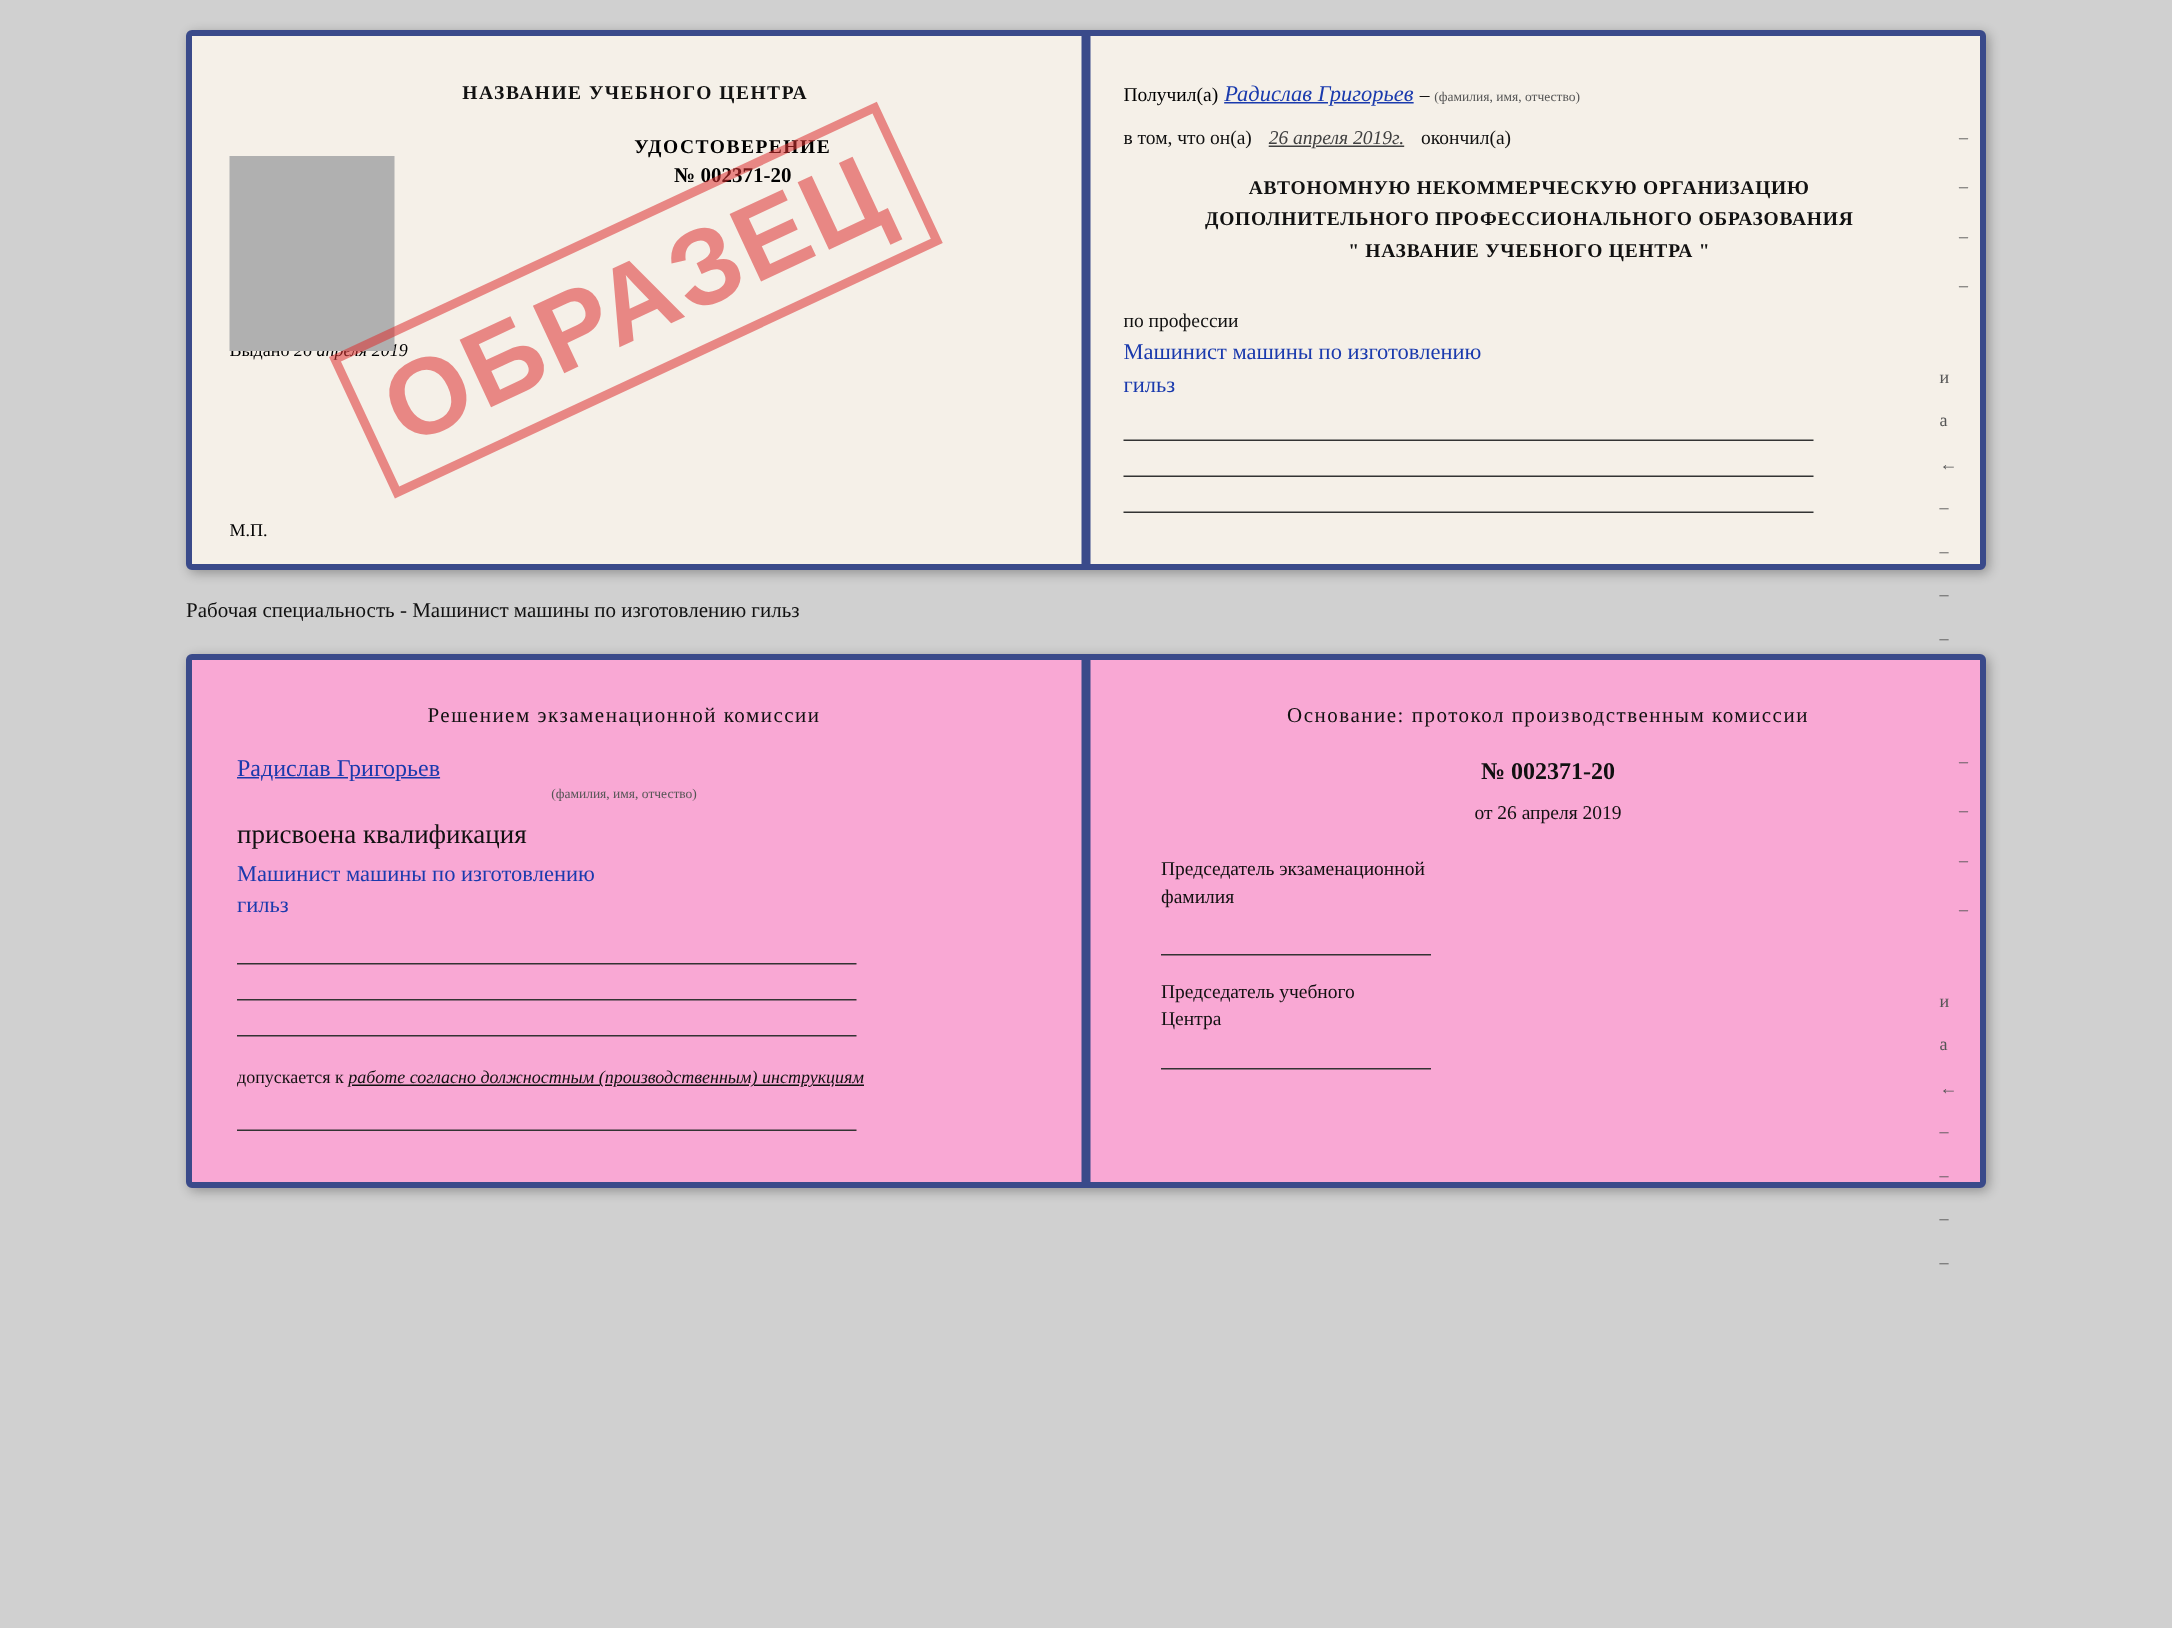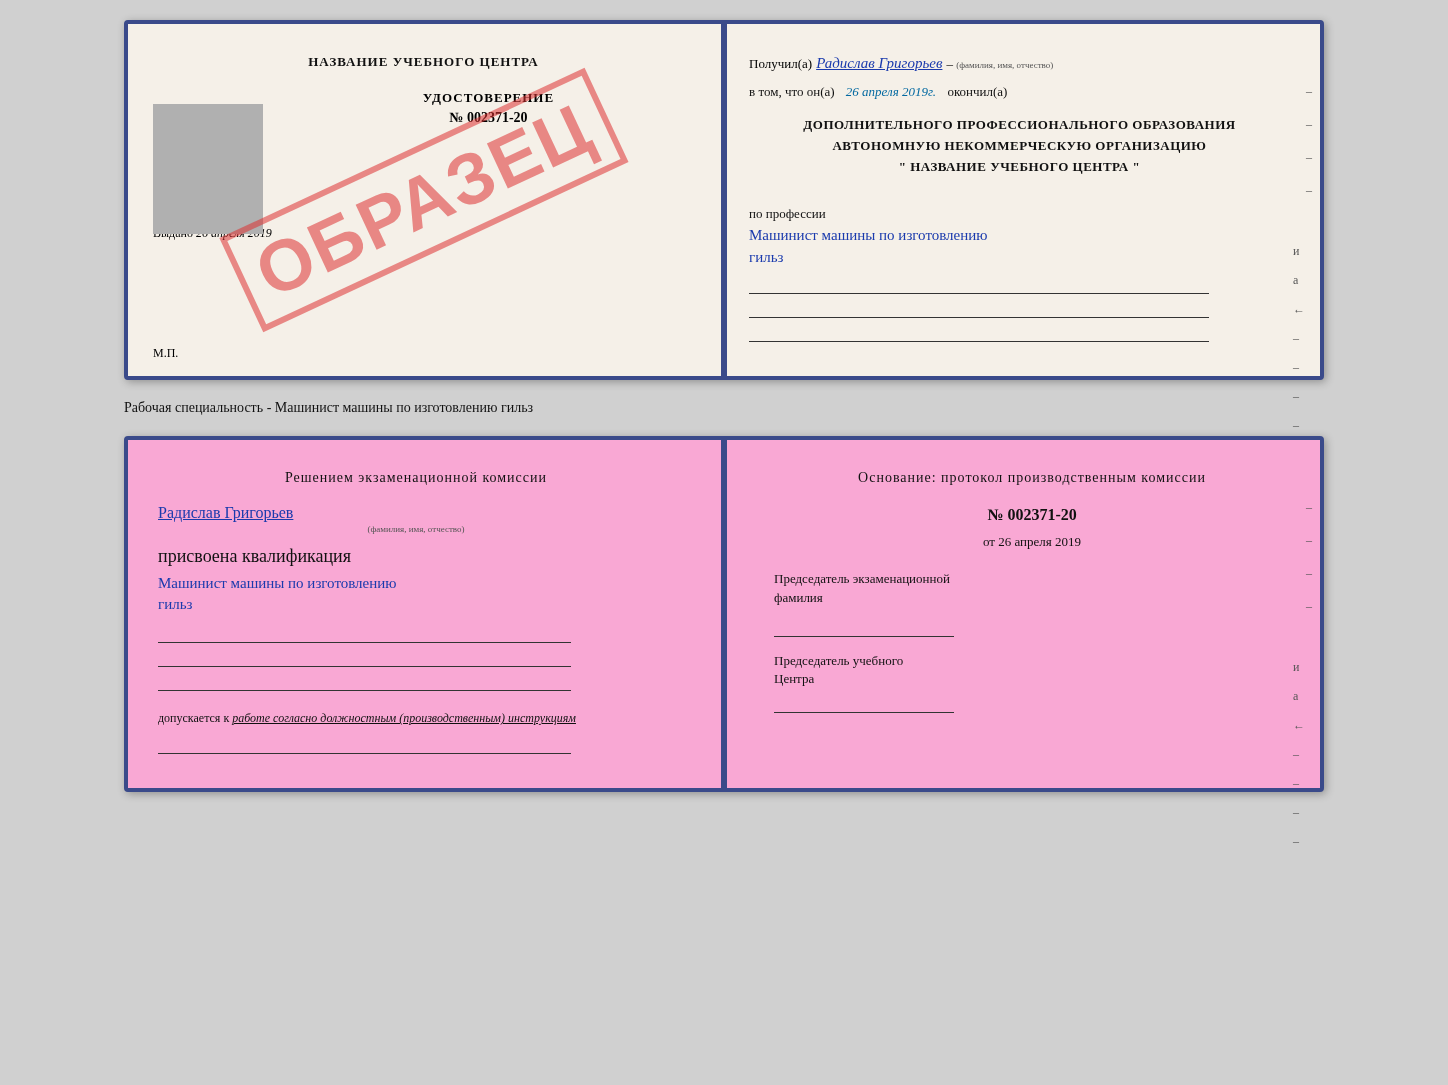--- a/index.html
+++ b/index.html
@@ -142,21 +142,22 @@
     }
 
     .vtom-line {
       font-size: 13px;
       margin: 10px 0;
       color: #111;
     }
 
     .date-underline {
       font-style: italic;
-      color: #0369a1;
+      text-decoration: underline;
+      color: #404040;
     }
 
     .org-block {
       text-align: center;
       font-size: 13px;
       font-weight: bold;
       letter-spacing: 0.5px;
       line-height: 1.6;
       margin: 15px 0 10px;
       color: #111;
@@ -379,22 +380,22 @@
         </div>
       </div>
 
       <div class="vtom-line">
         <span>в том, что он(а)</span>
         <span class="date-underline" style="margin: 0 8px;">26 апреля 2019г.</span>
         <span>окончил(а)</span>
       </div>
 
       <div class="org-block">
+        <div>АВТОНОМНУЮ НЕКОММЕРЧЕСКУЮ ОРГАНИЗАЦИЮ</div>
         <div>ДОПОЛНИТЕЛЬНОГО ПРОФЕССИОНАЛЬНОГО ОБРАЗОВАНИЯ</div>
-        <div>АВТОНОМНУЮ НЕКОММЕРЧЕСКУЮ ОРГАНИЗАЦИЮ</div>
         <div>
           <span>"</span>
           <span>НАЗВАНИЕ УЧЕБНОГО ЦЕНТРА</span>
           <span>"</span>
         </div>
       </div>
 
       <div class="po-professii">по профессии</div>
       <span class="profession-name">Машинист машины по изготовлению</span>
       <span class="profession-name">гильз</span>

